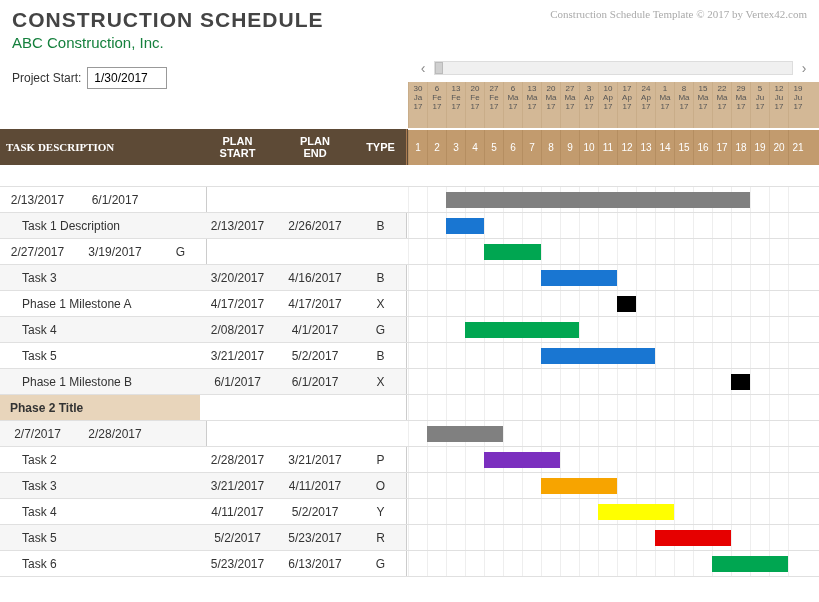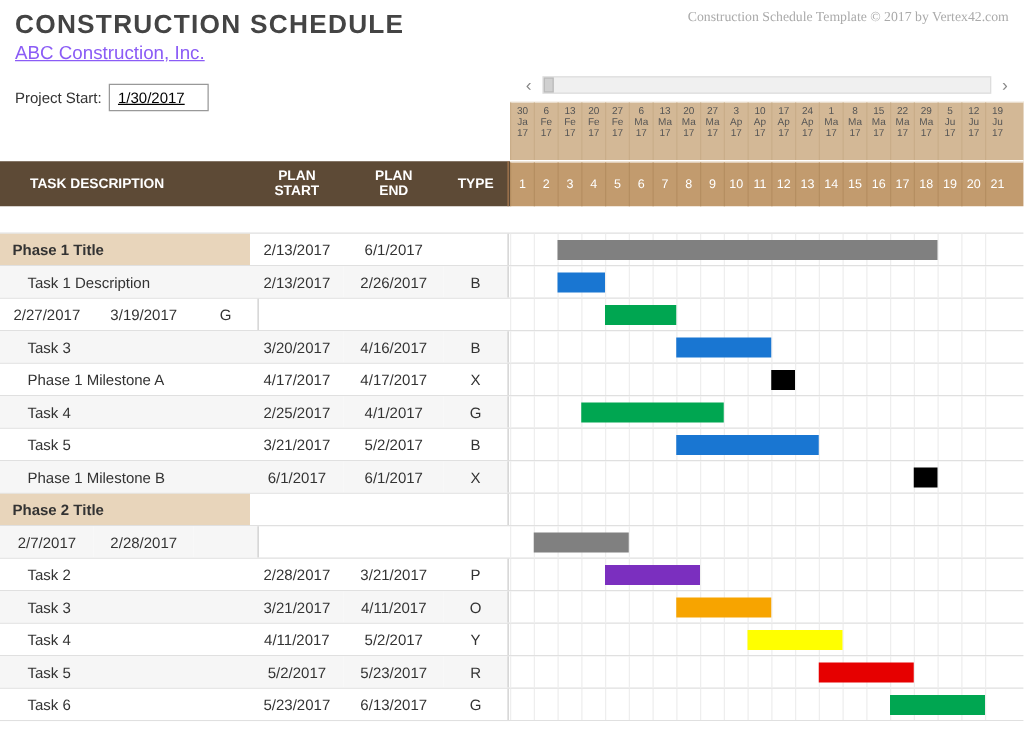--- a/index.html
+++ b/index.html
@@ -1,35 +1,35 @@
 <!DOCTYPE html>
 <html><head>
 <meta charset="utf-8">
 <style>
 * { box-sizing: border-box; margin: 0; padding: 0; }
 body { font-family: Arial, sans-serif; font-size: 12px; background: #fff; color: #333; width: 819px; }
 .header { padding: 8px 12px 4px; display: flex; justify-content: space-between; align-items: flex-start; }
 .title { font-size: 21px; font-weight: bold; letter-spacing: 1px; color: #444; }
-.subtitle { font-size: 15px; color: #8b5cf6; margin-top: 2px; text-decoration: underline; }
+.subtitle { font-size: 15px; color: #15803d; margin-top: 2px; }
 .copyright { font-size: 11px; color: #aaa; font-family: Liberation Serif, serif; }
 .project-start { padding: 6px 12px; display: flex; align-items: center; gap: 6px; }
 .project-start label { font-size: 12px; }
-.project-start input { border: 1px solid #999; padding: 3px 6px; width: 80px; font-size: 12px; text-decoration: underline; }
+.project-start input { border: 1px solid #999; padding: 3px 6px; width: 80px; font-size: 12px; }
 .scrollbar-row { display: flex; align-items: center; padding: 4px 6px; margin-left: 408px; }
 .scroll-arrow { width: 18px; height: 18px; display: flex; align-items: center; justify-content: center; cursor: pointer; color: #888; font-size: 14px; }
 .scroll-track { flex: 1; height: 14px; background: #f0f0f0; border: 1px solid #ddd; position: relative; margin: 0 2px; }
 .scroll-thumb { position: absolute; top: 0; bottom: 0; left: 0; width: 8px; background: #d0d0d0; border: 1px solid #bbb; }
 .main { display: flex; }
 .left-pane { width: 408px; flex-shrink: 0; }
 .right-pane { flex: 1; overflow: hidden; }
 .date-header { height: 48px; background: #d3b896; display: flex; border-top: 1px solid #fff; border-bottom: 1px solid #fff; }
 .date-col { width: 19px; text-align: center; font-size: 8px; line-height: 1.1; padding: 3px 0; border-left: 1px solid #c9ad89; color: #555; }
 .date-col div { white-space: nowrap; }
 .col-header { background: #5d4a36; color: #fff; height: 36px; display: flex; align-items: center; font-weight: bold; font-size: 11px; }
-.col-header .cell-desc { width: 200px; padding-left: 24px; }
+.col-header .cell-desc { width: 200px; padding-left: 6px; font-family: Liberation Serif, serif; }
 .col-header .cell-start { width: 75px; text-align: center; }
 .col-header .cell-end { width: 80px; text-align: center; }
 .col-header .cell-type { width: 52px; text-align: center; border-right: 1px solid #aa7b51; }
 .week-header { background: #c29b6e; height: 36px; display: flex; border-top: 1px solid #fff; }
 .week-col { width: 19px; text-align: center; font-size: 10px; color: #fff; display: flex; align-items: center; justify-content: center; border-left: 1px solid #b58e61; }
 .row { height: 26px; display: flex; align-items: center; border-bottom: 1px solid #e0e0e0; }
 .row:nth-child(even) .cell-desc, .row:nth-child(even) .cell-start, .row:nth-child(even) .cell-end, .row:nth-child(even) .cell-type { background: #f6f6f6; }
 .row.phase .cell-desc { background: #e8d5bb !important; font-weight: bold; }
 .row.phase .cell-start, .row.phase .cell-end, .row.phase .cell-type { }
 .cell-desc { width: 200px; padding-left: 10px; height: 100%; display: flex; align-items: center; }
@@ -194,21 +194,20 @@
           <span>PLAN<br>START</span>
         </div>
       <div class="cell-end">
           <span>PLAN<br>END</span>
         </div>
       <div class="cell-type">TYPE</div>
     </div>
     <div class="blank-row"></div>
     <div id="task-rows">
         <div class="row phase">
-          <div class="cell-desc">Phase 1 Title</div>
           <div class="cell-start">2/13/2017</div>
           <div class="cell-end">6/1/2017</div>
           <div class="cell-type"></div>
         </div>
         <div class="row task">
           <div class="cell-desc">Task 1 Description</div>
           <div class="cell-start">2/13/2017</div>
           <div class="cell-end">2/26/2017</div>
           <div class="cell-type">B</div>
         </div>
@@ -224,21 +223,21 @@
           <div class="cell-type">B</div>
         </div>
         <div class="row task">
           <div class="cell-desc">Phase 1 Milestone A</div>
           <div class="cell-start">4/17/2017</div>
           <div class="cell-end">4/17/2017</div>
           <div class="cell-type">X</div>
         </div>
         <div class="row task">
           <div class="cell-desc">Task 4</div>
-          <div class="cell-start">2/25/2017</div>
+          <div class="cell-start">2/08/2017</div>
           <div class="cell-end">4/1/2017</div>
           <div class="cell-type">G</div>
         </div>
         <div class="row task">
           <div class="cell-desc">Task 5</div>
           <div class="cell-start">3/21/2017</div>
           <div class="cell-end">5/2/2017</div>
           <div class="cell-type">B</div>
         </div>
         <div class="row task">

